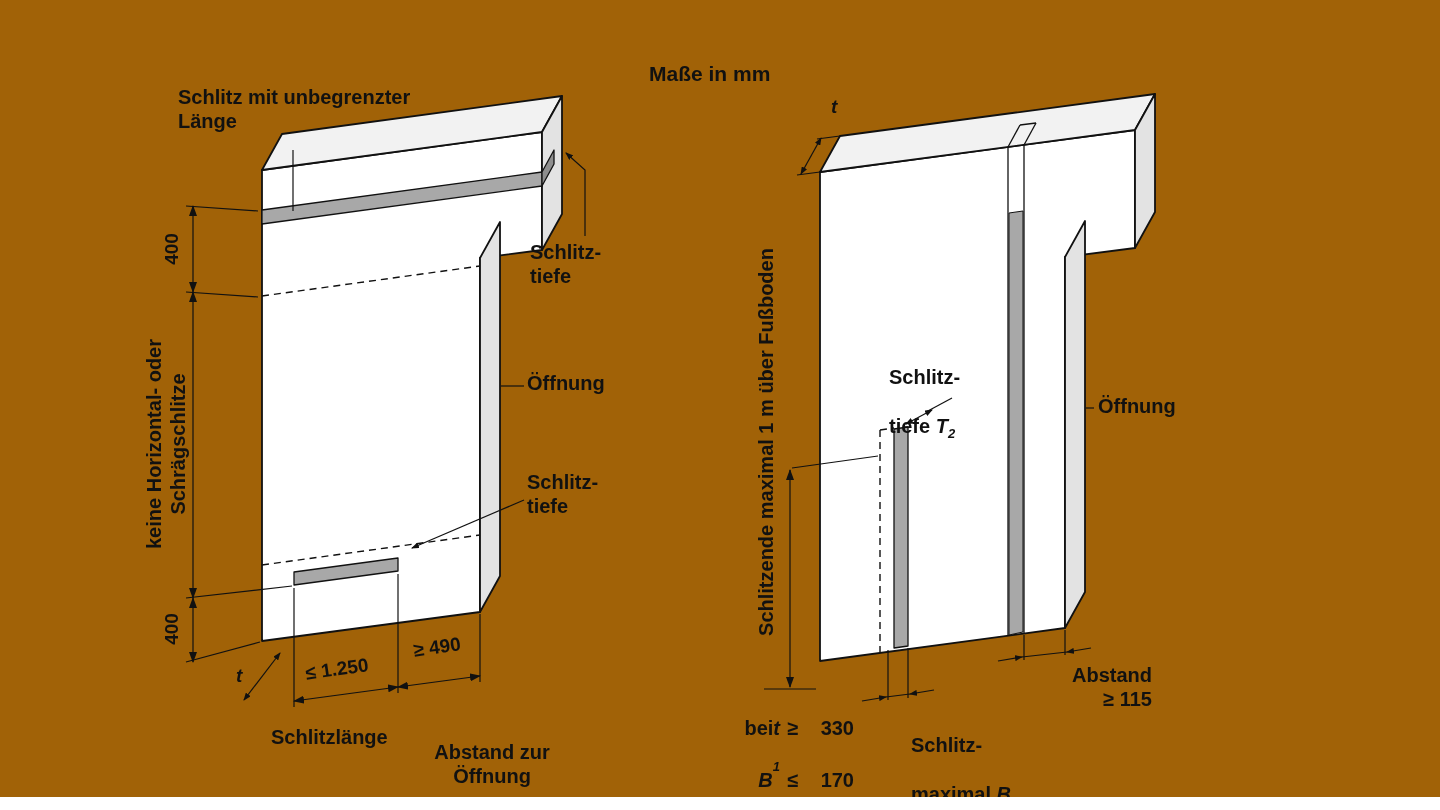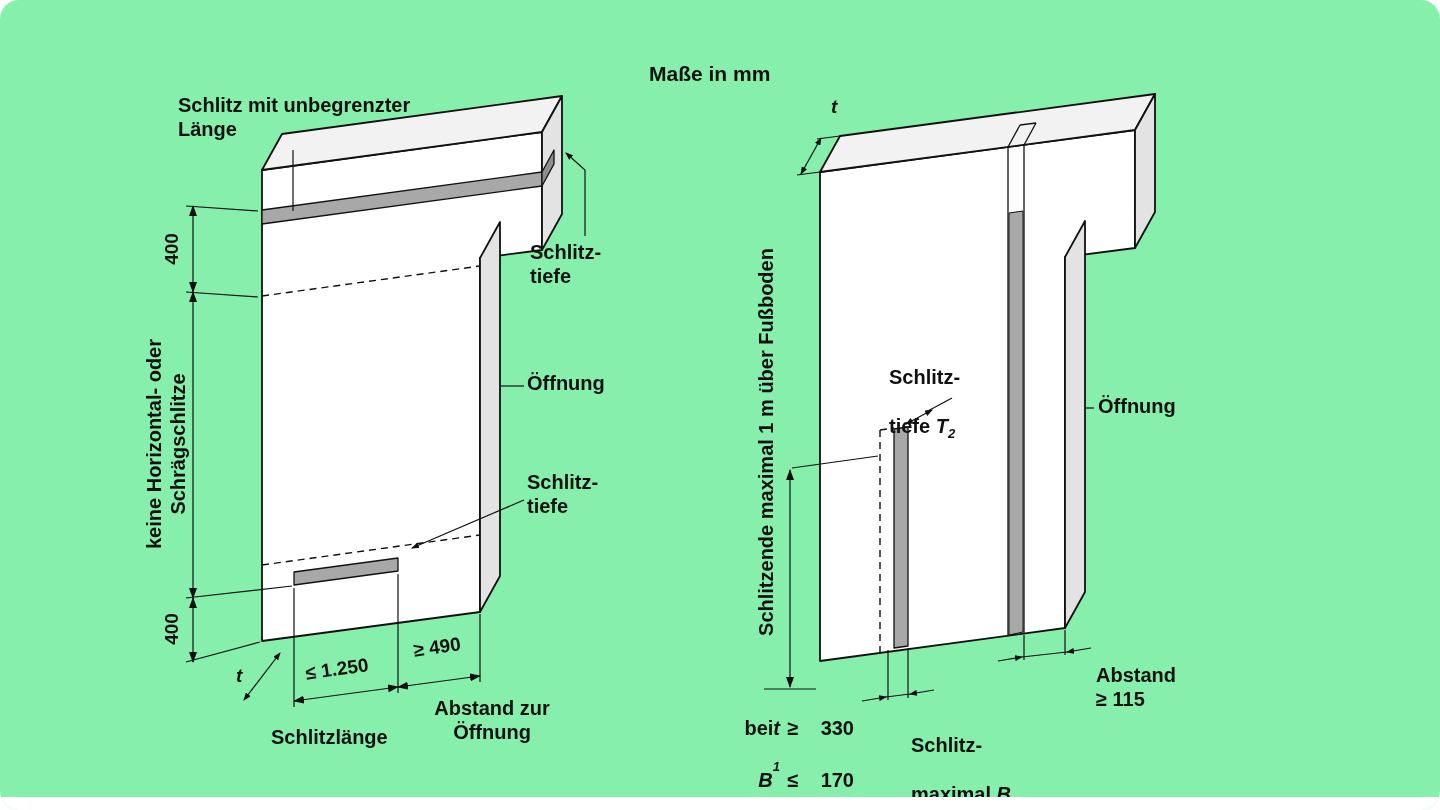--- a/index.html
+++ b/index.html
@@ -1,26 +1,26 @@
 <!DOCTYPE html>
 <html><head>
 <meta charset="utf-8">
 <style>
   html,body{margin:0;padding:0;}
   .stage{
     position:relative;width:1440px;height:810px;overflow:hidden;
-    background:#86efac;color:#111;
-    font-family:"Liberation Sans",sans-serif;font-weight:bold;border-radius:19px;
+    background:#a16207;color:#111;
+    font-family:"Liberation Sans",sans-serif;font-weight:bold;
   }
   .geom{position:absolute;left:0;top:0;}
   .lbl{position:absolute;white-space:pre-line;font-size:20px;line-height:1.22;}
   .small{font-size:19px;}
   .rot{transform:translate(-50%,-50%) rotate(-90deg);text-align:center;}
   .tilt{transform:translate(-50%,-50%) rotate(-8deg);}
-  .ctr{text-align:center;}
+  .ctr{text-align:center;margin-top:44px;}
   .sym{font-style:italic;}
   sub{font-size:13px;line-height:0;}
   .crow{display:flex;justify-content:flex-end;align-items:flex-start;line-height:27px;}
   .cval{width:48px;text-align:right;}
   .crel{width:26px;text-align:center;}
   .footer-strip{position:absolute;left:0;bottom:0;width:100%;height:13px;background:#ffffff;}
 </style>
 </head>
 <body>
 
@@ -117,21 +117,21 @@
       <line x1="998" y1="661" x2="1022" y2="657" marker-end="url(#arrS)"></line>
       <line x1="1091" y1="648" x2="1067" y2="652" marker-end="url(#arrS)"></line>
       <line x1="1022" y1="657" x2="1067" y2="652"></line>
 
       <line x1="1094" y1="408" x2="1086" y2="408"></line>
     </g>
   </svg>
 
   <div class="lbl" style="left:649px;top:61px;font-size:21px;">Maße in mm</div>
 
-  <div class="lbl" style="left:178px;top:93px;">Schlitz mit unbegrenzter
+  <div class="lbl" style="left:178px;top:85px;">Schlitz mit unbegrenzter
 Länge</div>
   <div class="lbl rot small" style="left:172px;top:249px;">400</div>
   <div class="lbl rot" style="left:166px;top:444px;">keine Horizontal- oder
 Schrägschlitze</div>
   <div class="lbl rot small" style="left:172px;top:629px;">400</div>
   <div class="lbl sym small" style="left:236px;top:664px;">t</div>
   <div class="lbl tilt small" style="left:337px;top:669px;">≤ 1.250</div>
   <div class="lbl tilt small" style="left:437px;top:647px;">≥ 490</div>
   <div class="lbl" style="left:271px;top:725px;">Schlitzlänge</div>
   <div class="lbl ctr" style="left:417px;top:696px;width:150px;">Abstand zur
@@ -160,17 +160,17 @@
       <span></span><span class="sym">B</span><sub class="sym">1</sub><span class="crel">≤</span><span class="cval">170</span>
     </div>
     
   </div>
 
   <div class="lbl" style="left:911px;top:709px;">
     <span>Schlitz-</span><br>
     <span>maximal </span><span class="sym">B</span><sub class="sym">1</sub>
   </div>
 
-  <div class="lbl" style="left:1096px;top:663px;">Abstand
+  <div class="lbl" style="left:1072px;top:663px;text-align:right;">Abstand
 ≥ 115</div>
 
   <div class="footer-strip"></div>
 </div>
 
 </body></html>

